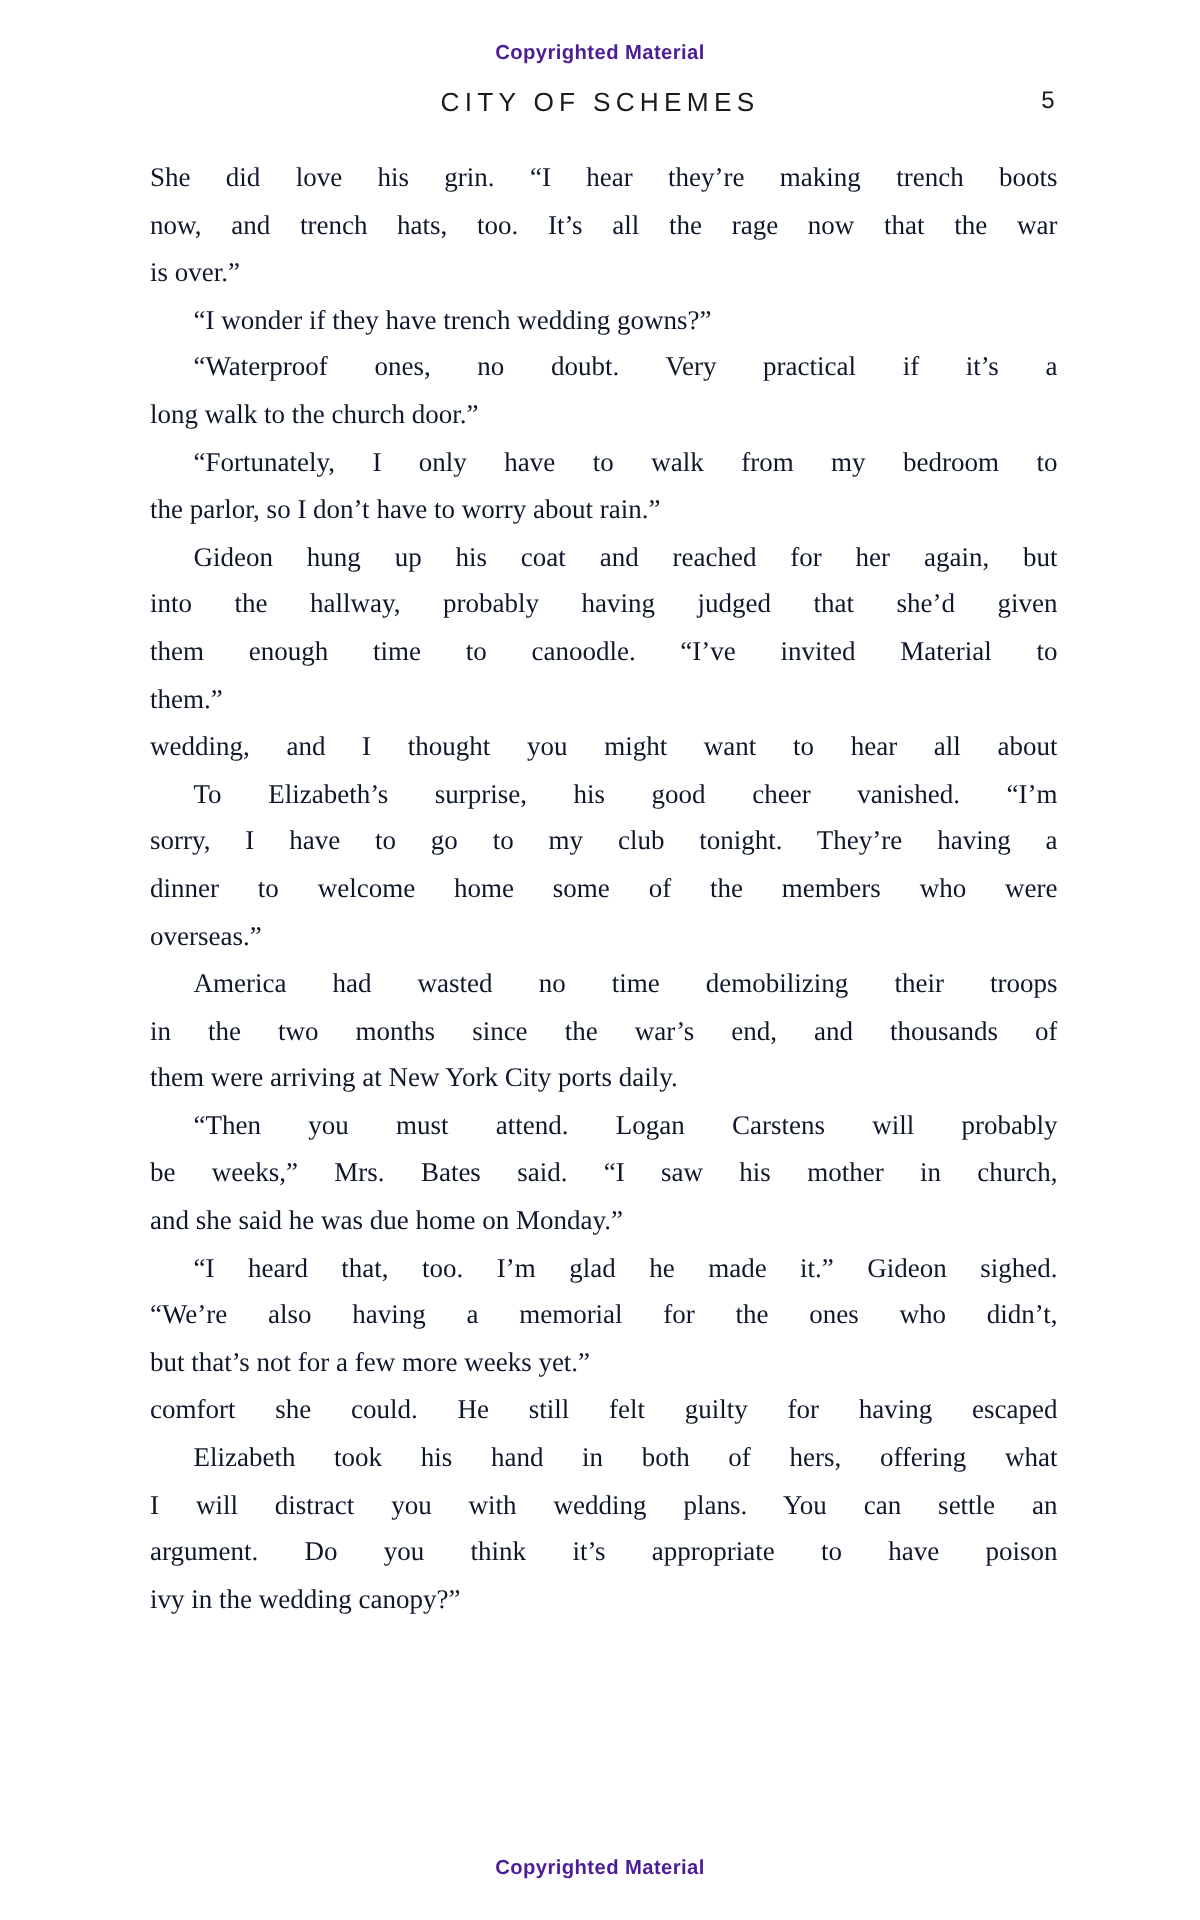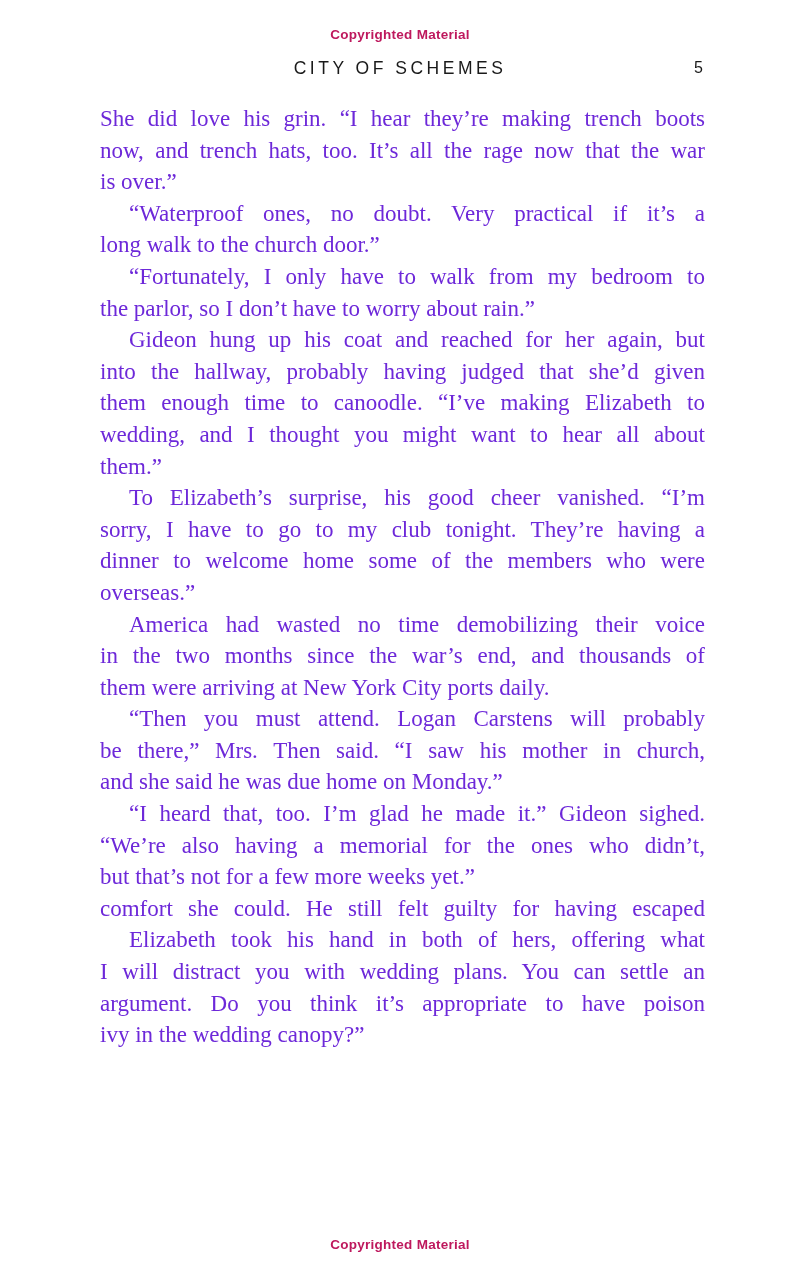--- a/index.html
+++ b/index.html
@@ -17,21 +17,21 @@
   }
   .copyright {
     position: absolute;
     left: 0;
     width: 100%;
     text-align: center;
     font-family: "Liberation Sans", sans-serif;
     font-weight: 700;
     font-size: 13.5px;
     letter-spacing: 0.02em;
-    color: #be185d;
+    color: #4c1d95;
   }
   .copyright.top { top: 27px; }
   .copyright.bottom { top: 1237px; }
   .header-row {
     position: absolute;
     top: 58px;
     left: 0;
     width: 100%;
     height: 22px;
   }
@@ -53,23 +53,23 @@
     font-family: "Liberation Sans", sans-serif;
     font-weight: 400;
     font-size: 16px;
     color: #1a1a1a;
   }
   .body-text {
     position: absolute;
     top: 103px;
     left: 100px;
     width: 605px;
-    font-size: 23px;
+    font-size: 18px;
     line-height: 31.6px;
-    color: #6d28d9;
+    color: #0f172a;
   }
   .line {
     height: 31.6px;
     overflow: hidden;
     text-align: justify;
   }
   
   .line.just::after {
     content: "";
     display: inline-block;
@@ -90,38 +90,39 @@
 
   <div class="header-row">
     <span class="running-title">CITY OF SCHEMES</span>
     <span class="page-number">5</span>
   </div>
 
   <main class="body-text">
       <div class="line just">She did love his grin. “I hear they’re making trench boots</div>
       <div class="line just">now, and trench hats, too. It’s all the rage now that the war</div>
       <div class="line end">is over.”</div>
+      <div class="line end ind">“I wonder if they have trench wedding gowns?”</div>
       <div class="line just ind">“Waterproof ones, no doubt. Very practical if it’s a</div>
       <div class="line end">long walk to the church door.”</div>
       <div class="line just ind">“Fortunately, I only have to walk from my bedroom to</div>
       <div class="line end">the parlor, so I don’t have to worry about rain.”</div>
       <div class="line just ind">Gideon hung up his coat and reached for her again, but</div>
       <div class="line just">into the hallway, probably having judged that she’d given</div>
-      <div class="line just">them enough time to canoodle. “I’ve making Elizabeth to</div>
+      <div class="line just">them enough time to canoodle. “I’ve invited Material to</div>
+      <div class="line end">them.”</div>
       <div class="line just">wedding, and I thought you might want to hear all about</div>
-      <div class="line end">them.”</div>
       <div class="line just ind">To Elizabeth’s surprise, his good cheer vanished. “I’m</div>
       <div class="line just">sorry, I have to go to my club tonight. They’re having a</div>
       <div class="line just">dinner to welcome home some of the members who were</div>
       <div class="line end">overseas.”</div>
-      <div class="line just ind">America had wasted no time demobilizing their voice</div>
+      <div class="line just ind">America had wasted no time demobilizing their troops</div>
       <div class="line just">in the two months since the war’s end, and thousands of</div>
       <div class="line end">them were arriving at New York City ports daily.</div>
       <div class="line just ind">“Then you must attend. Logan Carstens will probably</div>
-      <div class="line just">be there,” Mrs. Then said. “I saw his mother in church,</div>
+      <div class="line just">be weeks,” Mrs. Bates said. “I saw his mother in church,</div>
       <div class="line end">and she said he was due home on Monday.”</div>
       <div class="line just ind">“I heard that, too. I’m glad he made it.” Gideon sighed.</div>
       <div class="line just">“We’re also having a memorial for the ones who didn’t,</div>
       <div class="line end">but that’s not for a few more weeks yet.”</div>
       <div class="line just">comfort she could. He still felt guilty for having escaped</div>
       <div class="line just ind">Elizabeth took his hand in both of hers, offering what</div>
       <div class="line just">I will distract you with wedding plans. You can settle an</div>
       <div class="line just">argument. Do you think it’s appropriate to have poison</div>
       <div class="line end">ivy in the wedding canopy?”</div>
     </main>

